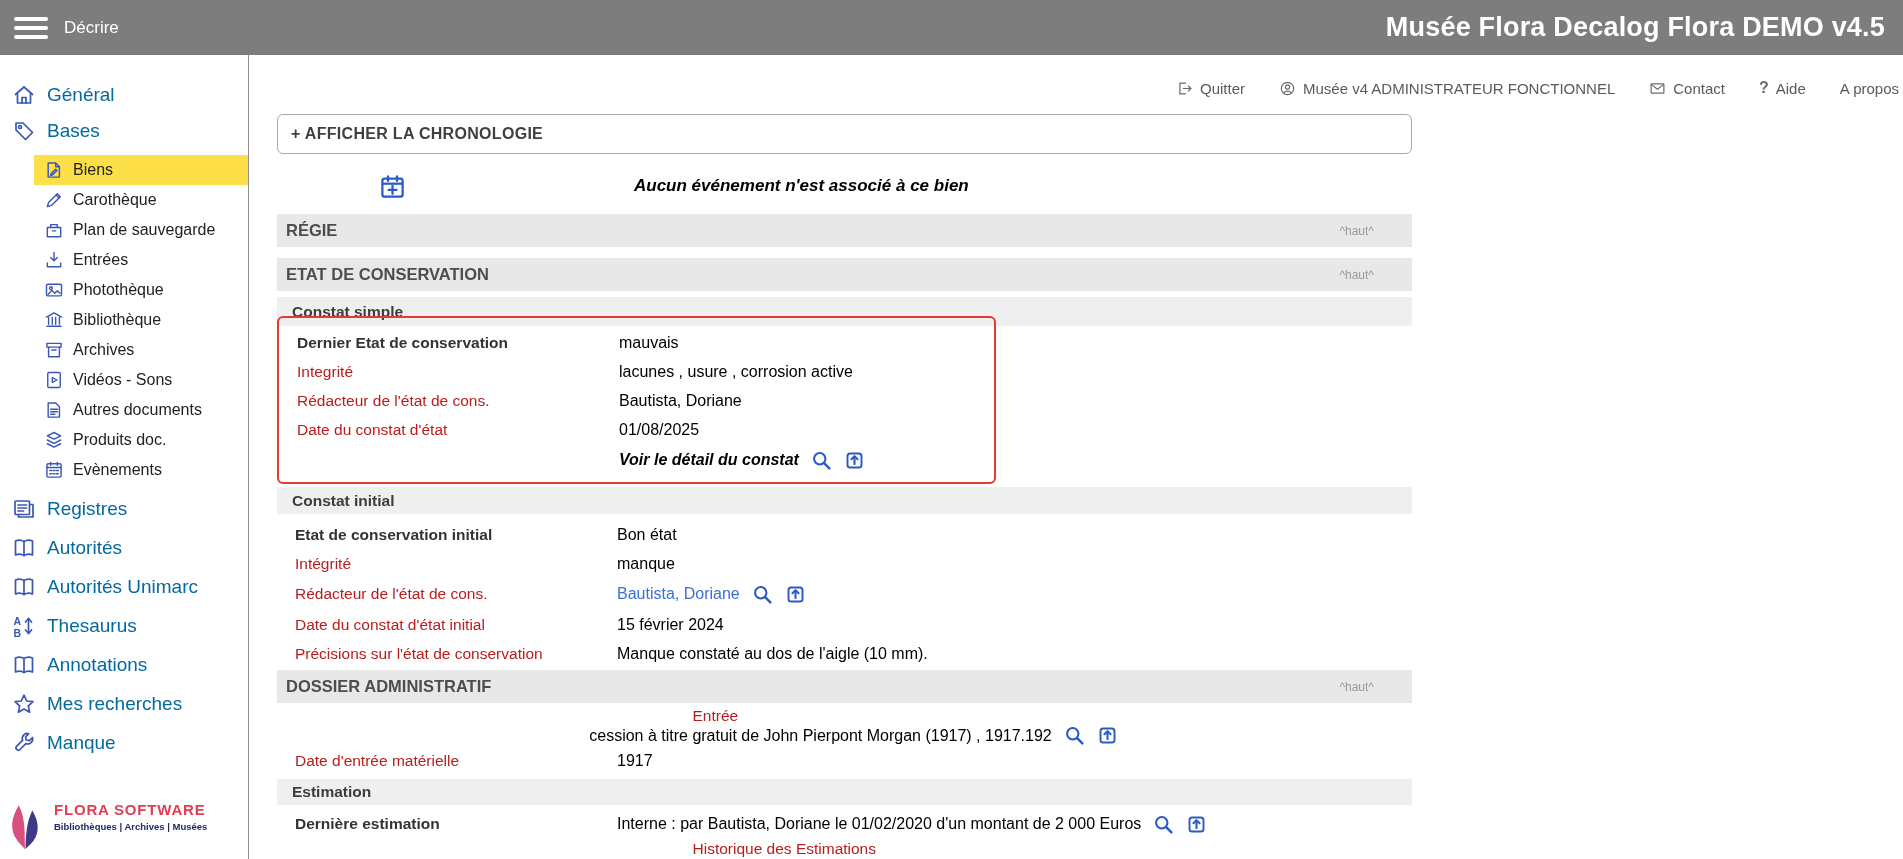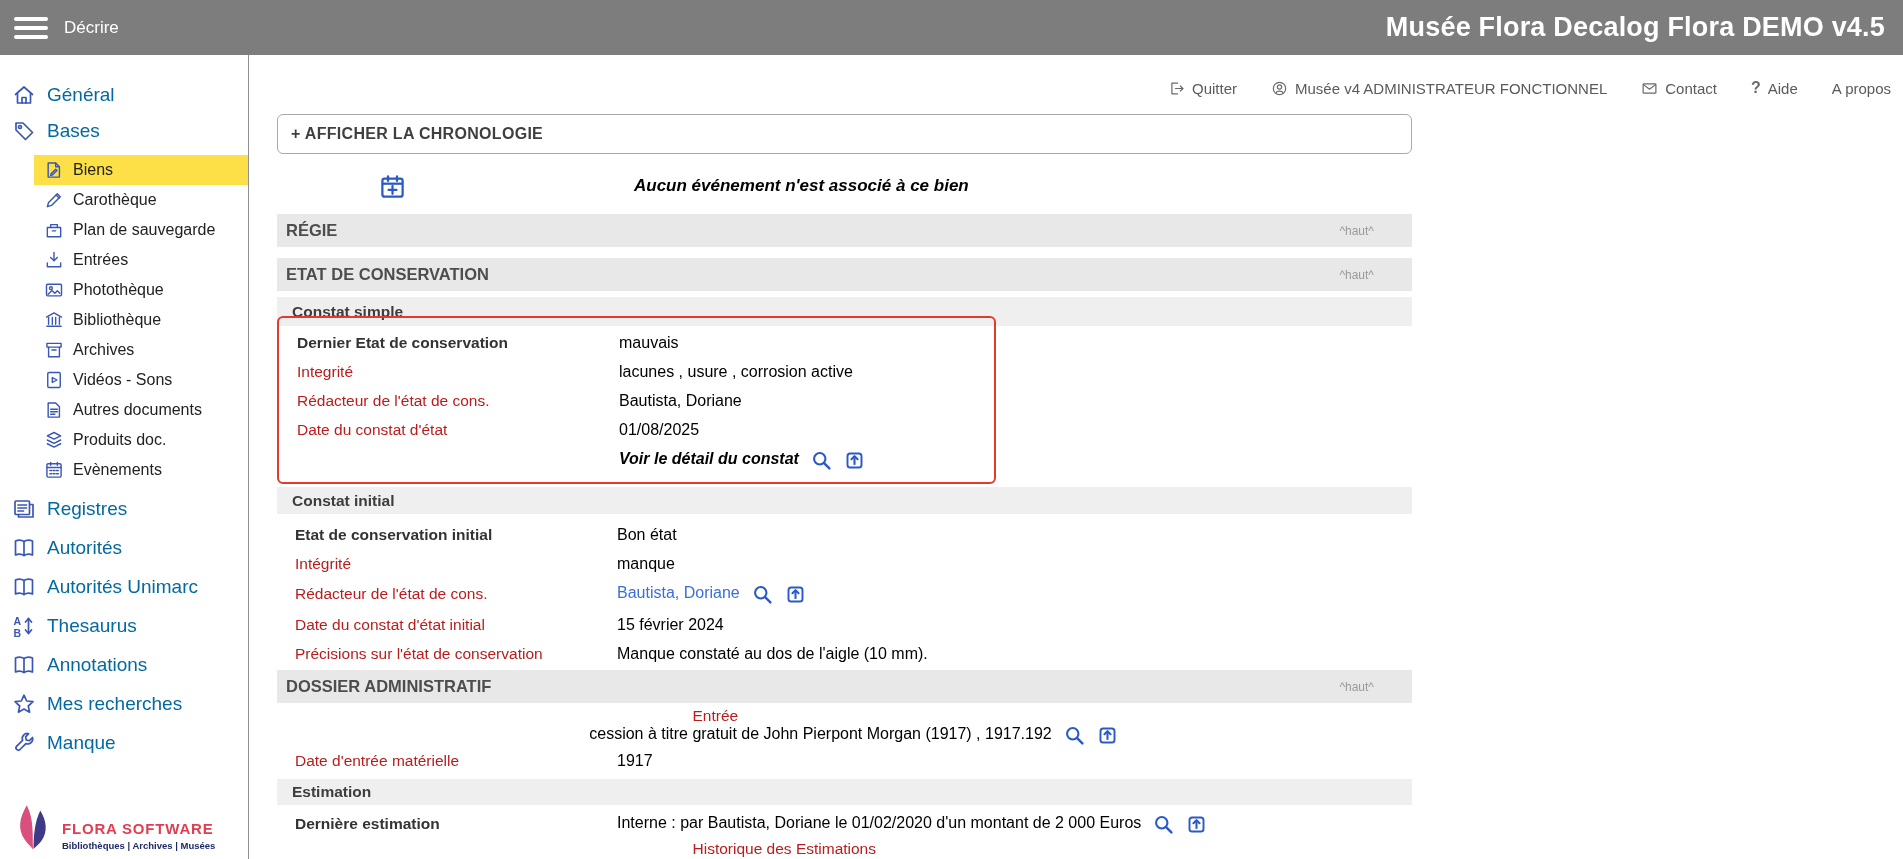--- a/index.html
+++ b/index.html
@@ -17,27 +17,27 @@
 
   
   .sidebar { width:249px; border-right:1px solid #8f8f8f; padding-top:22px; position:relative; background:#fff; flex-shrink:0; }
   .side-top { height:36px; display:flex; align-items:center; gap:11px; padding-left:12px; font-size:19px; color:#0369a1; cursor:pointer;text-align:right; }
   .side-top.tall { height:39px; }
   .side-subs { margin-top:6px; margin-bottom:4px; }
   .side-sub { height:30px; margin-left:34px; padding-left:10px; display:flex; align-items:center; gap:9px; font-size:16px; color:#222; cursor:pointer; }
   .side-sub.selected { background:#fde047; }
   .si { width:24px; height:24px; stroke:#3a57b5; fill:none; stroke-width:1.7; stroke-linecap:round; stroke-linejoin:round; flex-shrink:0; }
   .si.sm { width:20px; height:20px; }
-  .logo { position:absolute; bottom:8px; left:12px; display:flex; align-items:flex-end; gap:8px; }
+  .logo { position:absolute; bottom:8px; left:4px; display:flex; align-items:flex-start; gap:8px; }
   .logo-brand { color:#e03e52; font-weight:bold; font-size:15px; letter-spacing:.8px; }
   .logo-tagline { color:#1f2a66; font-weight:bold; font-size:9.5px; margin-top:3px; }
 
   
   .main { flex:1; position:relative; padding-left:28px; }
-  .userbar { height:50px; display:flex; align-items:center; justify-content:flex-end; gap:34px; padding:16px 12px 0 0; color:#5a5a5a; font-size:15px; }
+  .userbar { height:50px; display:flex; align-items:center; justify-content:flex-end; gap:34px; padding:16px 4px 0 0; color:#5a5a5a; font-size:15px; }
   .userbar-item { display:flex; align-items:center; gap:7px; cursor:pointer; white-space:nowrap; }
   .ui { width:17px; height:17px; stroke:#6a6a6a; fill:none; stroke-width:1.7; stroke-linecap:round; stroke-linejoin:round; }
   .q-mark { font-size:16px; font-weight:bold; color:#6a6a6a; }
 
   .content { width:1135px; margin-top:9px; }
 
   .toggle-box { height:40px; border:1px solid #a9a9a9; border-radius:6px; display:flex; align-items:center; padding-left:13px; font-weight:bold; font-size:16px; color:#3f3f3f; letter-spacing:.3px; cursor:pointer; background:#fff; }
 
   .event-row { height:48px; margin-top:8px; display:flex; align-items:center; }
   .cal-icon { width:27px; height:27px; margin-left:102px; cursor:pointer; }
@@ -50,21 +50,21 @@
   .bar-dossier { margin-top:2px; }
   .subsection-bar { height:29px; background:#efefef; display:flex; align-items:center; padding-left:15px; font-weight:bold; font-size:15.5px; color:#3d3d3d; margin-top:6px; }
   .subsection-bar.slim { height:27px; margin-top:3px; }
   .subsection-bar.est { height:26px; margin-top:4px; }
 
   .row { display:flex; align-items:center; min-height:29px; padding-left:18px; }
   .row.tall { min-height:32px; }
   .row.taller { min-height:33px;flex-direction:column; }
   .row .label { width:322px; flex-shrink:0; font-size:15.5px; color:#b91c1c; }
   .row .label.strong { font-weight:bold; color:#333; }
-  .row .value { display:flex; gap:12px; font-size:16px; color:#000; }
+  .row .value { display:flex; align-items:center; gap:12px; font-size:16px; color:#000; }
   .row .value .link { color:#3a6fd8; cursor:pointer; }
   .detail-label { font-style:italic; font-weight:bold; font-size:16px; color:#000; }
   .mag, .exp { width:21px; height:21px; cursor:pointer; flex-shrink:0; }
 
   .red-box { width:719px; border:2px solid #e03b30; border-radius:6px; margin-top:-10px; padding:10px 0 6px 0; position:relative; background:transparent; }
   .rows-block { margin-top:6px; }
   .rows-block.small { margin-top:4px; }
   .rows-block.est { margin-top:3px; }
 </style>
 </head>

